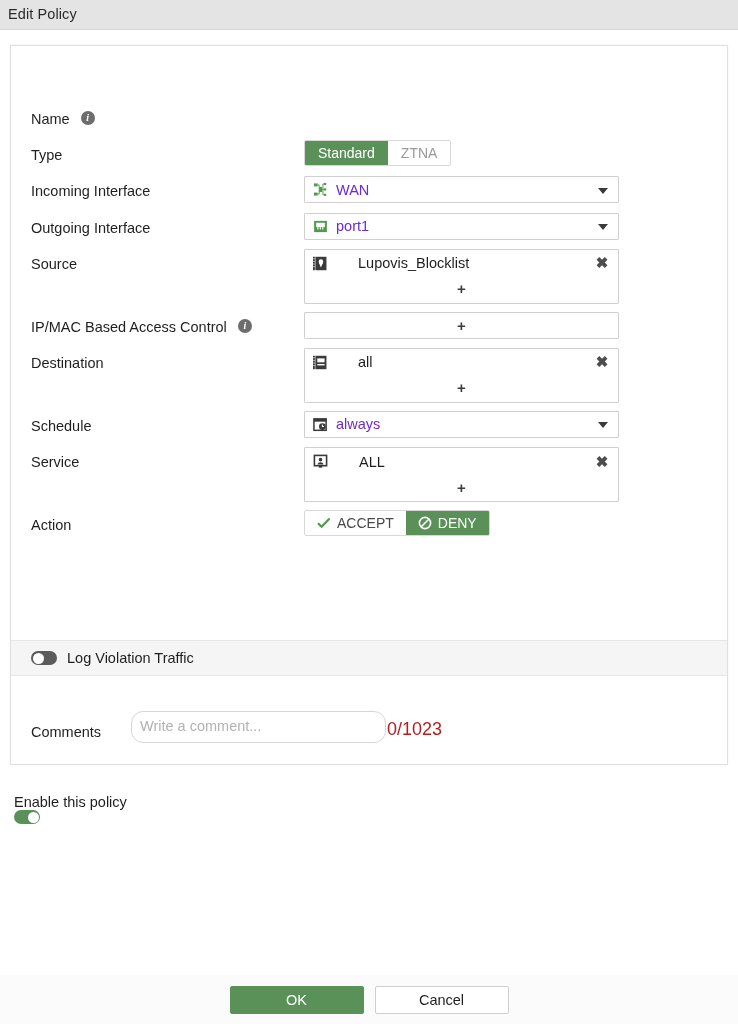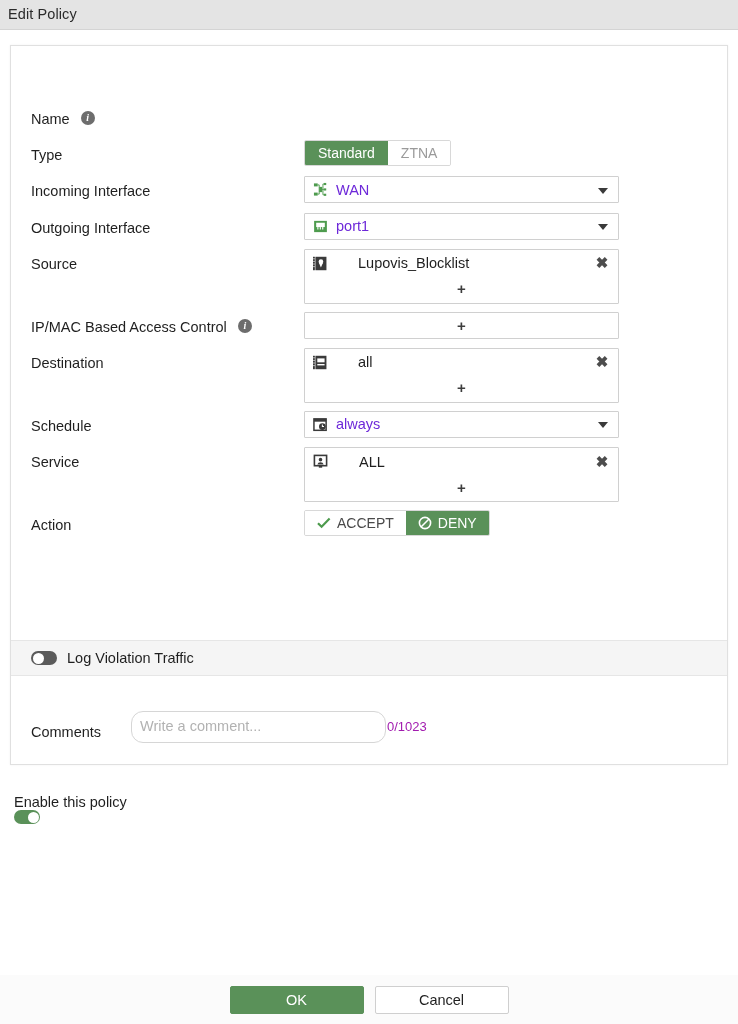--- a/index.html
+++ b/index.html
@@ -318,22 +318,22 @@
     font-family: "Liberation Sans", sans-serif;
     font-size: 14.5px;
     color: #1f1f1f;
     padding: 6px 8px;
     resize: none;
     outline: none;
     border-radius: 12px;
   }
   .comment-area::placeholder { color: #b2b2b2; }
   .char-count {
-    font-size: 13px;
-    color: #a21caf;
+    font-size: 18px;
+    color: #b91c1c;
     padding-top: 8px;
     margin-left: 1px;
     white-space: nowrap;
   }
 
   .enable-wrap {
     position: absolute;
     top: 748px;
     left: 3px;
     display: flex;

